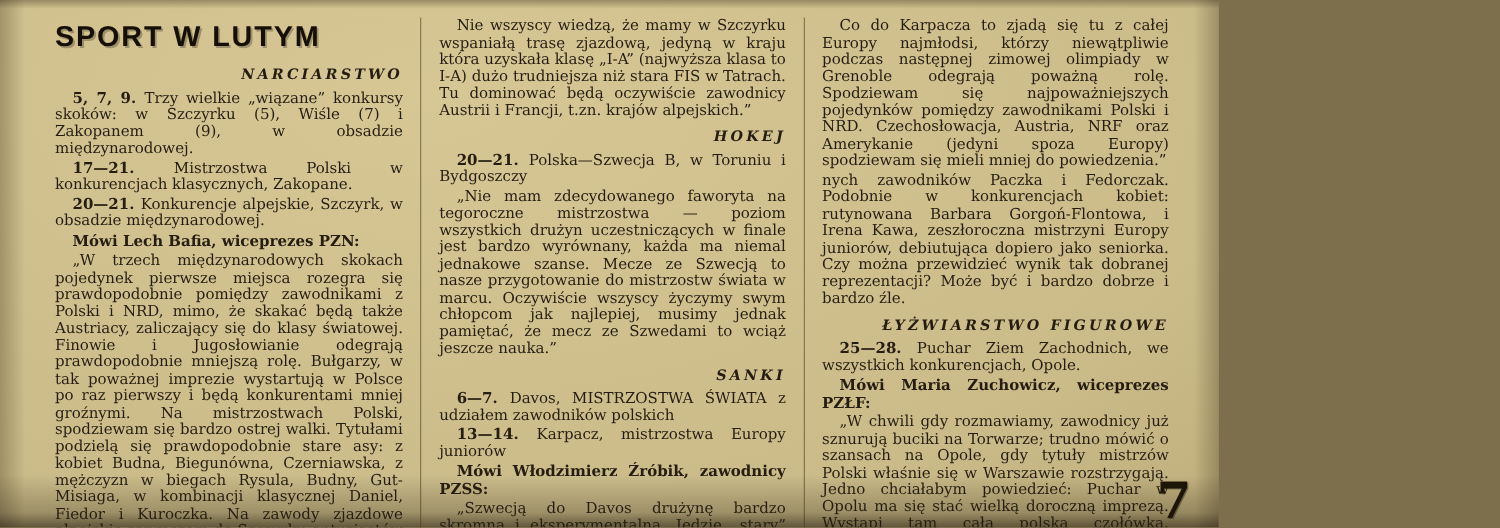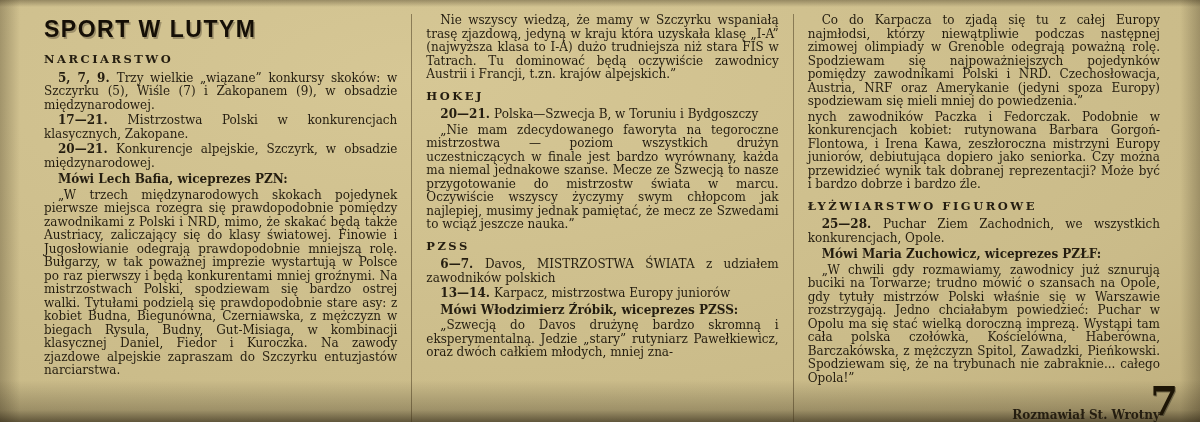--- a/index.html
+++ b/index.html
@@ -1,21 +1,21 @@
 <!DOCTYPE html>
 <html lang="pl" style="--ink: #241d10; --paper: #cabb89;"><head>
 <meta charset="utf-8">
 <style>
   * { margin: 0; padding: 0; box-sizing: border-box; }
   html, body { width: 1200px; height: 422px; overflow: hidden; }
   body { background: #7d6f4c; }
 
   .paper {
     position: relative;
-    width: 1200px; height: 422px;
+    width: 975px; height: 422px;
     overflow: hidden;
     background:
       linear-gradient(180deg, rgba(43,33,15,.35) 0px, rgba(43,33,15,0) 7px),
       linear-gradient(0deg, rgba(26,19,7,.6) 0px, rgba(26,19,7,.25) 12px, rgba(26,19,7,0) 42px),
       linear-gradient(90deg, rgba(43,33,15,.28) 0px, rgba(43,33,15,0) 20px),
       linear-gradient(270deg, rgba(43,33,15,.28) 0px, rgba(43,33,15,0) 20px),
       radial-gradient(125% 150% at 35% 18%, #d6c795 0%, #cabb89 55%, #b2a06e 100%);
     padding: 14px 26px 0 30px;
     font-family: "DejaVu Serif", serif;
     color: var(--ink, #241d10);
@@ -42,22 +42,23 @@
   .skate { position: relative; top: -3px; flex: 0 0 auto; }
 
   .blk {
     font-size: 12px; line-height: 13.5px;
     text-align: justify; text-indent: 14px;
     margin-bottom: 2px;
     color: #241d10;
   }
   .heading {
     font-weight: bold; font-size: 11.5px; letter-spacing: 2.5px;
-    text-indent: 0; text-align: left;
+    text-indent: 0; text-align: right;
     margin: 8px 0 5px 0;
+    font-style: italic;
   }
   .speaker { font-weight: bold; margin: 3px 0 2px 0; }
   .byline  { font-weight: bold; text-align: right; text-indent: 0; margin-top: 24px; }
   .noindent { text-indent: 0; }
   .lead { font-weight: bold; }
 
   .pagenum {
     position: absolute; right: 22px; bottom: 0px;
     font-family: "DejaVu Serif", serif;
     font-weight: bold; font-size: 40px; line-height: 42px;
@@ -83,24 +84,24 @@
           <p class="blk para">„W trzech międzynarodowych skokach pojedynek pierwsze miejsca rozegra się prawdopodobnie pomiędzy zawodnikami z Polski i NRD, mimo, że skakać będą także Austriacy, zaliczający się do klasy światowej. Finowie i Jugosłowianie odegrają prawdopodobnie mniejszą rolę. Bułgarzy, w tak poważnej imprezie wystartują w Polsce po raz pierwszy i będą konkurentami mniej groźnymi. Na mistrzostwach Polski, spodziewam się bardzo ostrej walki. Tytułami podzielą się prawdopodobnie stare asy: z kobiet Budna, Biegunówna, Czerniawska, z mężczyzn w biegach Rysula, Budny, Gut-Misiaga, w kombinacji klasycznej Daniel, Fiedor i Kuroczka. Na zawody zjazdowe alpejskie zapraszam do Szczyrku entuzjastów narciarstwa.</p>
         </div>
     </div>
 
     <div class="col">
       <div class="blocks">
           <p class="blk para">Nie wszyscy wiedzą, że mamy w Szczyrku wspaniałą trasę zjazdową, jedyną w kraju która uzyskała klasę „I-A” (najwyższa klasa to I-A) dużo trudniejsza niż stara FIS w Tatrach. Tu dominować będą oczywiście zawodnicy Austrii i Francji, t.zn. krajów alpejskich.”</p>
           <p class="blk heading">HOKEJ</p>
           <p class="blk para"><b class="lead">20—21. </b>Polska—Szwecja B, w Toruniu i Bydgoszczy</p>
           <p class="blk para">„Nie mam zdecydowanego faworyta na tegoroczne mistrzostwa — poziom wszystkich drużyn uczestniczących w finale jest bardzo wyrównany, każda ma niemal jednakowe szanse. Mecze ze Szwecją to nasze przygotowanie do mistrzostw świata w marcu. Oczywiście wszyscy życzymy swym chłopcom jak najlepiej, musimy jednak pamiętać, że mecz ze Szwedami to wciąż jeszcze nauka.”</p>
-          <p class="blk heading">PZSS</p>
+          <p class="blk heading">SANKI</p>
           <p class="blk para"><b class="lead">6—7. </b>Davos, MISTRZOSTWA ŚWIATA z udziałem zawodników polskich</p>
           <p class="blk para"><b class="lead">13—14. </b>Karpacz, mistrzostwa Europy juniorów</p>
-          <p class="blk speaker">Mówi Włodzimierz Źróbik, wiceprezes PZSS:</p>
+          <p class="blk speaker">Mówi Włodzimierz Źróbik, zawodnicy PZSS:</p>
           <p class="blk para">„Szwecją do Davos drużynę bardzo skromną i eksperymentalną. Jedzie „stary” rutyniarz Pawełkiewicz, oraz dwóch całkiem młodych, mniej zna-</p>
         </div>
     </div>
 
     <div class="col">
       <div class="blocks">
           <p class="blk para">Co do Karpacza to zjadą się tu z całej Europy najmłodsi, którzy niewątpliwie podczas następnej zimowej olimpiady w Grenoble odegrają poważną rolę. Spodziewam się najpoważniejszych pojedynków pomiędzy zawodnikami Polski i NRD. Czechosłowacja, Austria, NRF oraz Amerykanie (jedyni spoza Europy) spodziewam się mieli mniej do powiedzenia.”</p>
           <p class="blk para noindent">nych zawodników Paczka i Fedorczak. Podobnie w konkurencjach kobiet: rutynowana Barbara Gorgoń-Flontowa, i Irena Kawa, zeszłoroczna mistrzyni Europy juniorów, debiutująca dopiero jako seniorka. Czy można przewidzieć wynik tak dobranej reprezentacji? Może być i bardzo dobrze i bardzo źle.</p>
           <p class="blk heading">ŁYŻWIARSTWO FIGUROWE</p>
           <p class="blk para"><b class="lead">25—28. </b>Puchar Ziem Zachodnich, we wszystkich konkurencjach, Opole.</p>

